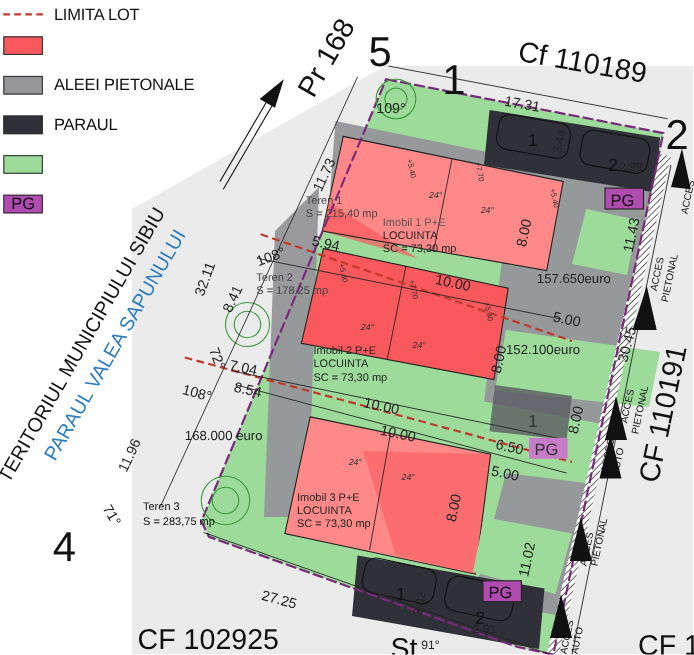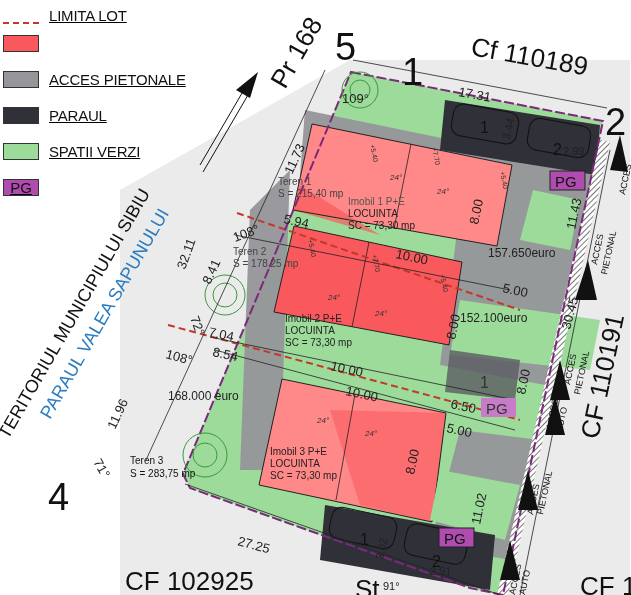--- a/index.html
+++ b/index.html
@@ -1,19 +1,19 @@
 <!DOCTYPE html>
 <html><head>
   <meta charset="utf-8">
   <style>
     html, body { margin: 0; padding: 0; background: #ffffff; }
     body { width: 631px; height: 595px; overflow: hidden; position: relative; font-family: "Liberation Sans", sans-serif; }
     #plan { position: absolute; left: 0; top: 0; width: 631px; height: 595px; }
     .legend { position: absolute; left: 0; top: 0; z-index: 5; }
-    .legend-row { position: absolute; left: 0; display: flex; align-items: flex-end; height: 22px; text-decoration: underline; }
+    .legend-row { position: absolute; left: 0; display: flex; align-items: center; height: 22px; }
     .legend-swatch { width: 36px; height: 17px; border: 1px solid #333; box-sizing: border-box; margin-left: 3px; display: flex; align-items: center; justify-content: center; font-size: 15px; color: #111; }
     .legend-dash { width: 36px; margin-left: 3px; border-top: 2px dashed #c0392b; }
     .legend-label { margin-left: 10px; font-size: 15px; color: #111; white-space: nowrap; letter-spacing: -0.2px; }
     svg text { font-family: "Liberation Sans", sans-serif; }
   </style>
 </head>
 <body>
 
 <svg id="plan" viewBox="0 0 631 595" width="631" height="595" xmlns="http://www.w3.org/2000/svg">
   <defs>
@@ -251,28 +251,27 @@
 <div class="legend">
   <div class="legend-row" style="top:2px">
     <div class="legend-dash"></div>
     <span class="legend-label">LIMITA LOT</span>
   </div>
   <div class="legend-row" style="top:30px">
     <div class="legend-swatch" style="background:#f9585c"></div>
   </div>
   <div class="legend-row" style="top:66px">
     <div class="legend-swatch" style="background:#96969a"></div>
-    <span class="legend-label">ACCES PIETONALE</span>
+    <span class="legend-label">ALEEI PIETONALE</span>
   </div>
   <div class="legend-row" style="top:102px">
     <div class="legend-swatch" style="background:#2f3038"></div>
     <span class="legend-label">PARAUL</span>
   </div>
   <div class="legend-row" style="top:138px">
     <div class="legend-swatch" style="background:#9ddb9b"></div>
-    <span class="legend-label">SPATII VERZI</span>
   </div>
   <div class="legend-row" style="top:174px">
     <div class="legend-swatch" style="background:#b04bb0">
       <span>PG</span>
     </div>
   </div>
 </div>
 
 </body></html>

